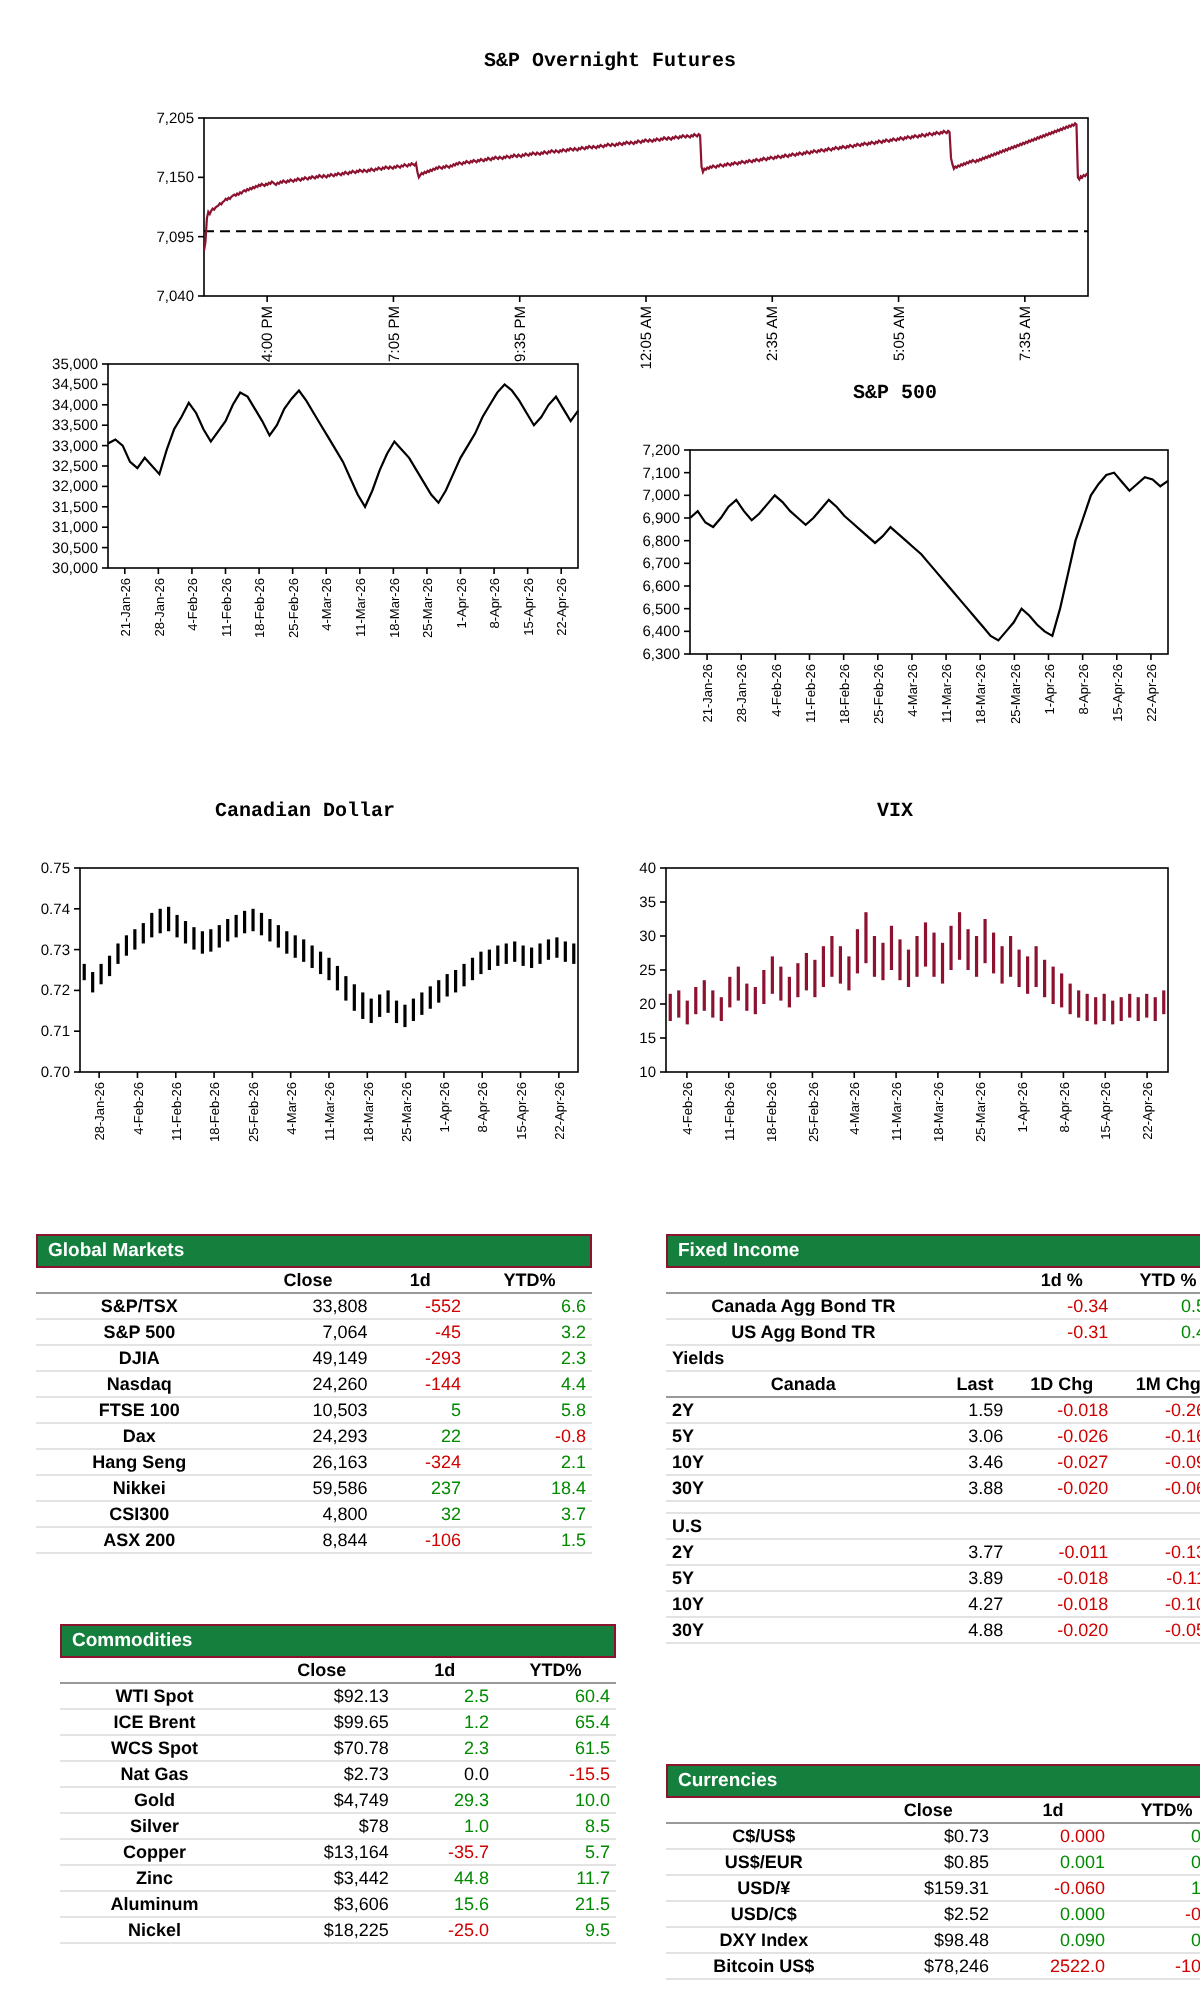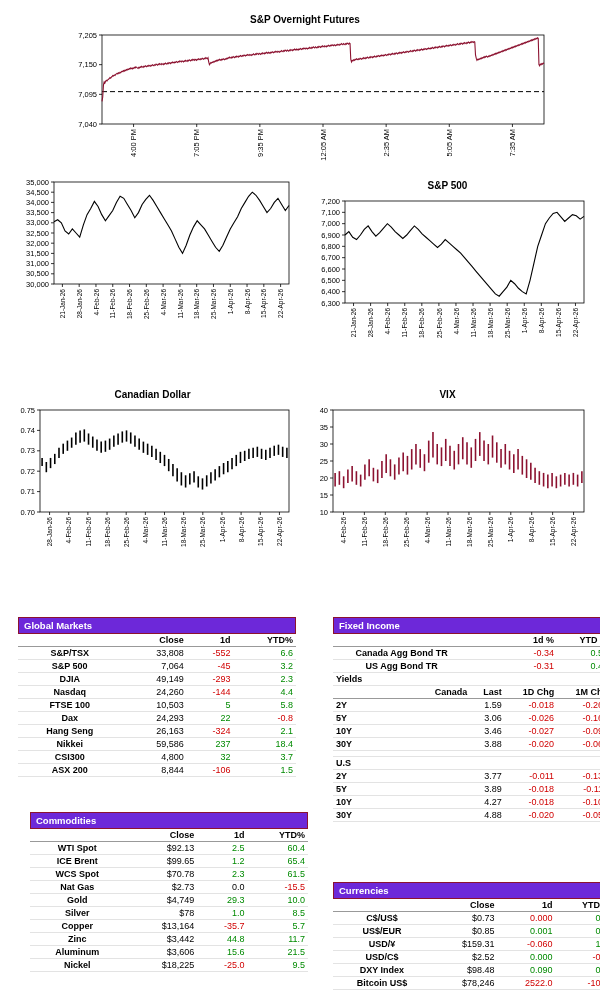--- a/index.html
+++ b/index.html
@@ -11,51 +11,52 @@
     font-size:9px;
     color:#000;
     position:relative;
     overflow:hidden;
   }
   .panel { position:absolute; }
   .chart-title {
     text-align:center;
     font-weight:bold;
     font-size:10px;
-    margin:4px;
+    margin:16px;
     padding:0;
+    font-family:Liberation Mono, monospace;
   }
   .plot-wrap { position:relative; }
   svg { display:block; }
   .axis-text { font-family:"Liberation Sans", sans-serif; font-size:7.5px; fill:#000; }
   .axis-text-sm { font-family:"Liberation Sans", sans-serif; font-size:6.5px; fill:#000; }
 
   
   .tbl-sec { position:absolute; width:278px; }
   .sec-head {
-    background:#6d28d9;
+    background:#15803d;
     color:#fff;
     font-weight:bold;
     font-size:9.5px;
     padding:2px 5px;
     border:1px solid #8c1230;
   }
   table.data {
     width:100%;
     border-collapse:collapse;
     font-size:9px;
   }
   table.data td {
     padding:1px 3px;
     white-space:nowrap;
     border-bottom:1px solid #e3e3e3;
   }
   table.data tr.hdr td {
     font-weight:bold;
-    text-align:right;
+    text-align:center;
     border-bottom:1px solid #999;
   }
   table.data tr.hdr td.lbl { text-align:left; }
   td.lbl { text-align:center; font-weight:bold; }
   td.num { text-align:right; }
   td.sub { padding-left:14px; font-weight:bold; text-align:left;}
   .red { color:#d00000; }
   .green { color:#008a00; }
   .blk { color:#000; }
   .grouplabel { font-weight:bold; text-align:left; padding-top:3px; }

